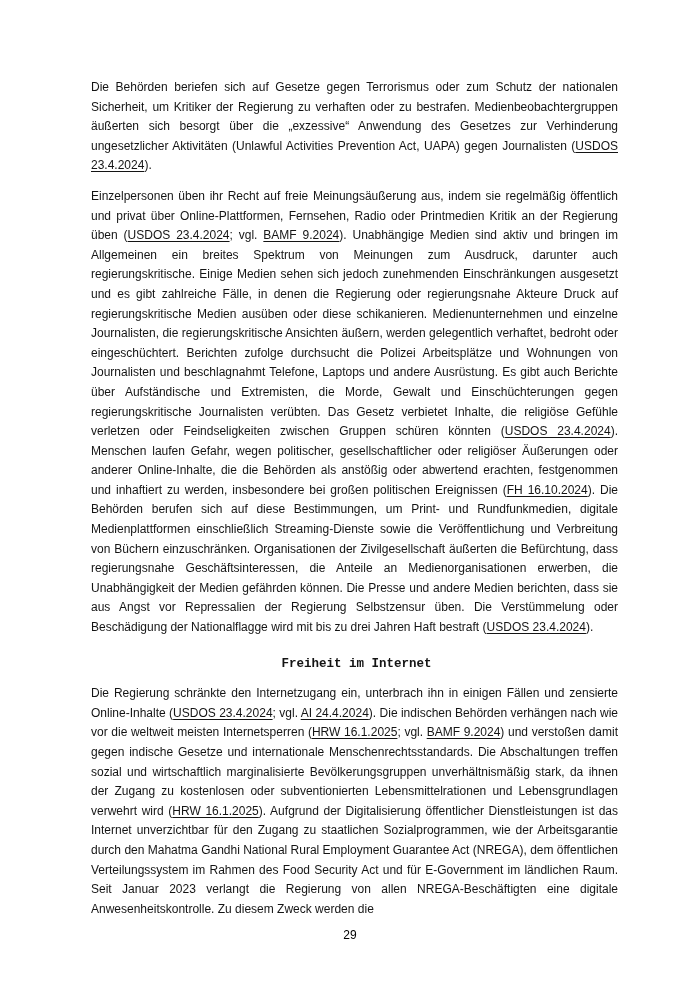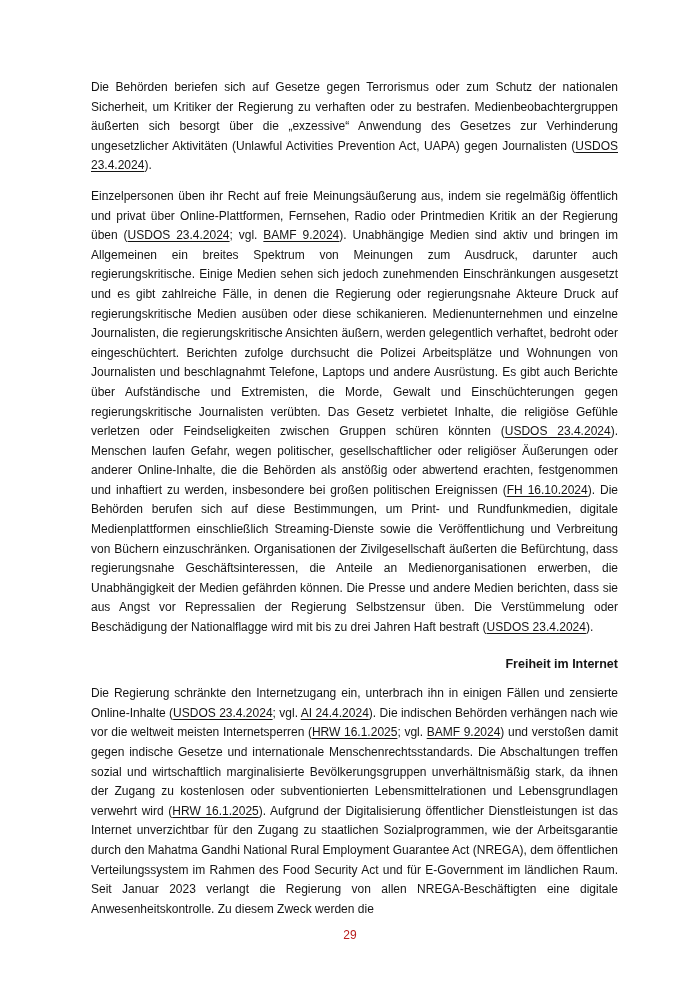--- a/index.html
+++ b/index.html
@@ -25,36 +25,37 @@
     hyphens: auto;
     -webkit-hyphens: auto;
   }
   .paragraph {
     margin: 0 0 11px 8px;
   }
   .heading {
     font-size: 12.5px;
     font-weight: bold;
     margin: 17px 0 10px 12px;
-    text-align: right;
+    text-align: center;
+    font-family: Liberation Mono, monospace;
   }
   .citation-link {
     text-decoration: underline;
     text-underline-offset: 2px;
     color: inherit;
     cursor: pointer;
   }
   .page-number {
     position: absolute;
     bottom: 44px;
     left: 0;
     width: 100%;
     text-align: center;
     font-size: 12px;
-    color: #b91c1c;
+    color: #000000;
   }
 </style>
 </head>
 <body>
 
 <div class="page">
   <div class="content">
       <p class="paragraph"><span>Die Behörden beriefen sich auf Gesetze gegen Terrorismus oder zum Schutz der nationalen Sicherheit, um Kritiker der Regierung zu verhaften oder zu bestrafen. Medienbeobachtergruppen äußerten sich besorgt über die „exzessive“ Anwendung des Gesetzes zur Verhinderung ungesetzlicher Aktivitäten (Unlawful Activities Prevention Act, UAPA) gegen Journalisten (</span><span class="citation-link">USDOS 23.4.2024</span><span>).</span></p>
       <p class="paragraph"><span>Einzelpersonen üben ihr Recht auf freie Meinungsäußerung aus, indem sie regelmäßig öffentlich und privat über Online-Plattformen, Fernsehen, Radio oder Printmedien Kritik an der Regierung üben (</span><span class="citation-link">USDOS 23.4.2024</span><span>; vgl. </span><span class="citation-link">BAMF 9.2024</span><span>). Unabhängige Medien sind aktiv und bringen im Allgemeinen ein breites Spektrum von Meinungen zum Ausdruck, darunter auch regierungskritische. Einige Medien sehen sich jedoch zunehmenden Einschränkungen ausgesetzt und es gibt zahlreiche Fälle, in denen die Regierung oder regierungsnahe Akteure Druck auf regierungskritische Medien ausüben oder diese schikanieren. Medienunternehmen und einzelne Journalisten, die regierungskritische Ansichten äußern, werden gelegentlich verhaftet, bedroht oder eingeschüchtert. Berichten zufolge durchsucht die Polizei Arbeitsplätze und Wohnungen von Journalisten und beschlagnahmt Telefone, Laptops und andere Ausrüstung. Es gibt auch Berichte über Aufständische und Extremisten, die Morde, Gewalt und Einschüchterungen gegen regierungskritische Journalisten verübten. Das Gesetz verbietet Inhalte, die religiöse Gefühle verletzen oder Feindseligkeiten zwischen Gruppen schüren könnten (</span><span class="citation-link">USDOS 23.4.2024</span><span>). Menschen laufen Gefahr, wegen politischer, gesellschaftlicher oder religiöser Äußerungen oder anderer Online-Inhalte, die die Behörden als anstößig oder abwertend erachten, festgenommen und inhaftiert zu werden, insbesondere bei großen politischen Ereignissen (</span><span class="citation-link">FH 16.10.2024</span><span>). Die Behörden berufen sich auf diese Bestimmungen, um Print- und Rundfunkmedien, digitale Medienplattformen einschließlich Streaming-Dienste sowie die Veröffentlichung und Verbreitung von Büchern einzuschränken. Organisationen der Zivilgesellschaft äußerten die Befürchtung, dass regierungsnahe Geschäftsinteressen, die Anteile an Medienorganisationen erwerben, die Unabhängigkeit der Medien gefährden können. Die Presse und andere Medien berichten, dass sie aus Angst vor Repressalien der Regierung Selbstzensur üben. Die Verstümmelung oder Beschädigung der Nationalflagge wird mit bis zu drei Jahren Haft bestraft (</span><span class="citation-link">USDOS 23.4.2024</span><span>).</span></p>
       <h2 class="heading">Freiheit im Internet</h2>

